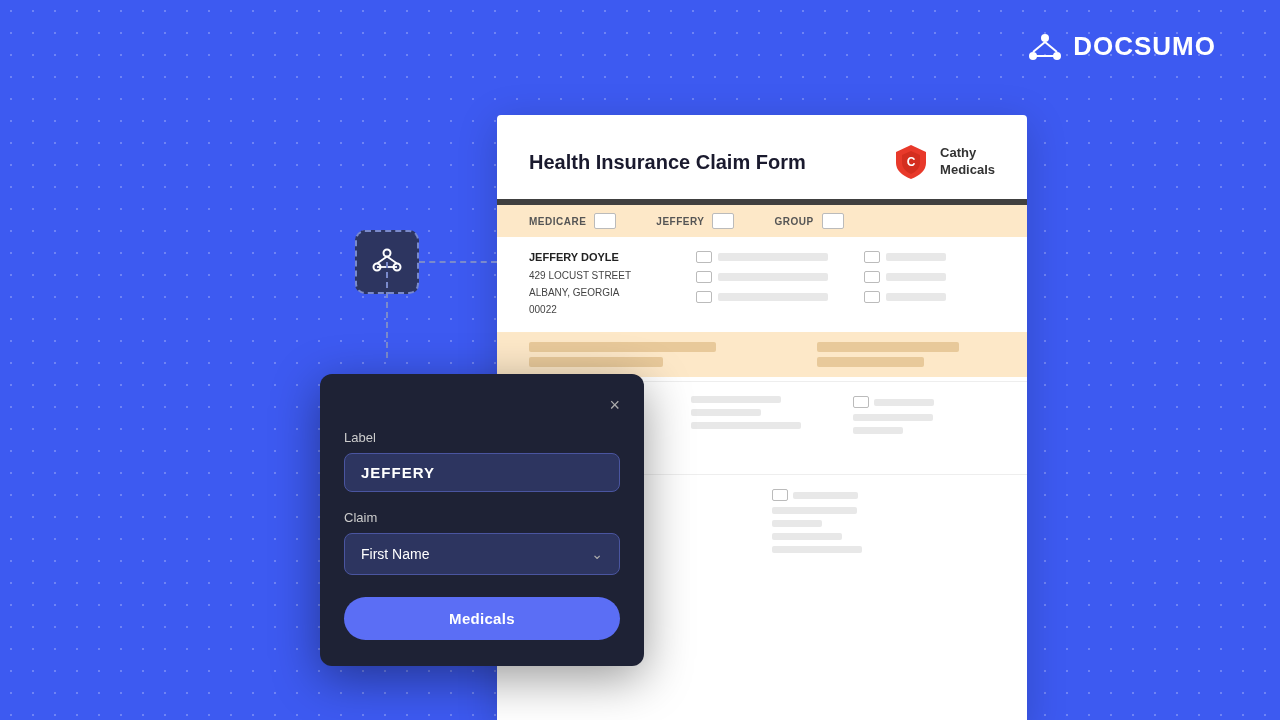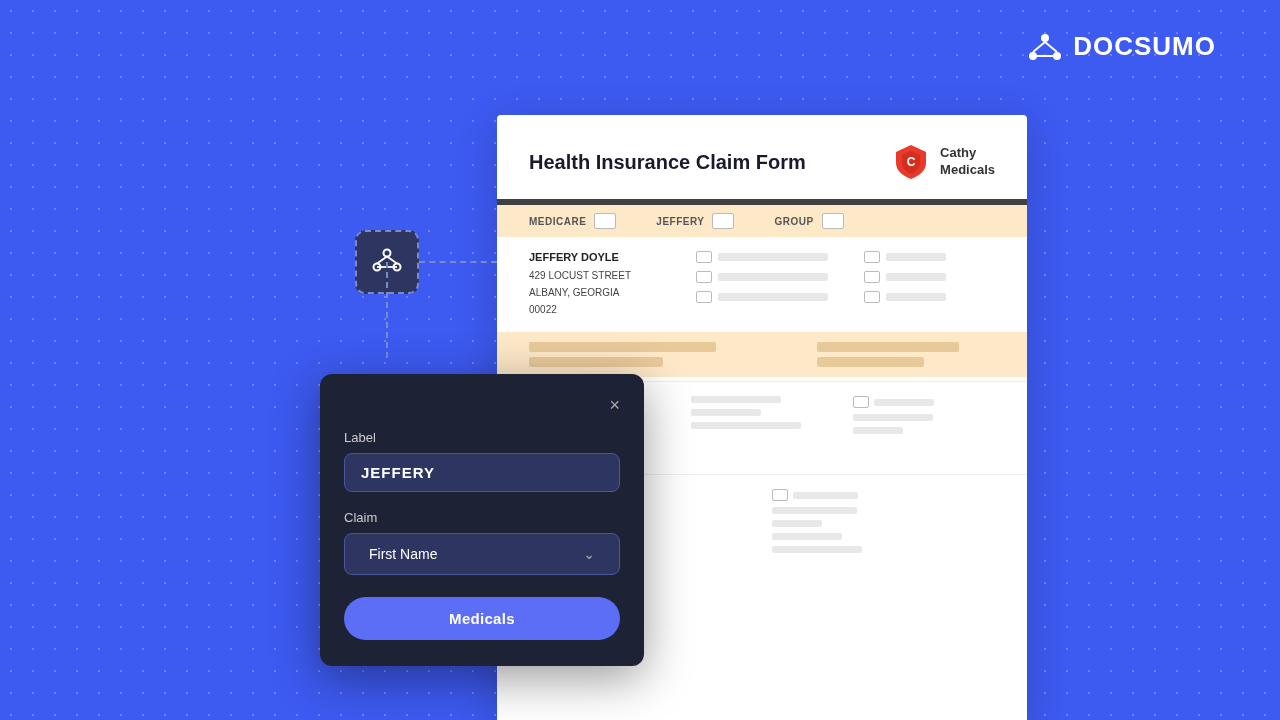--- a/index.html
+++ b/index.html
@@ -328,21 +328,21 @@
       letter-spacing: 1px;
       outline: none;
       margin-bottom: 18px;
     }
 
     .modal-select-wrapper {
       width: 100%;
       background: #2d3560;
       border: 1.5px solid #4a55a0;
       border-radius: 8px;
-      padding: 12px 24px;
+      padding: 12px 16px;
       color: white;
       font-size: 14px;
       display: flex;
       align-items: center;
       justify-content: space-between;
       cursor: pointer;
       margin-bottom: 22px;
     }
 
     .modal-chevron {

